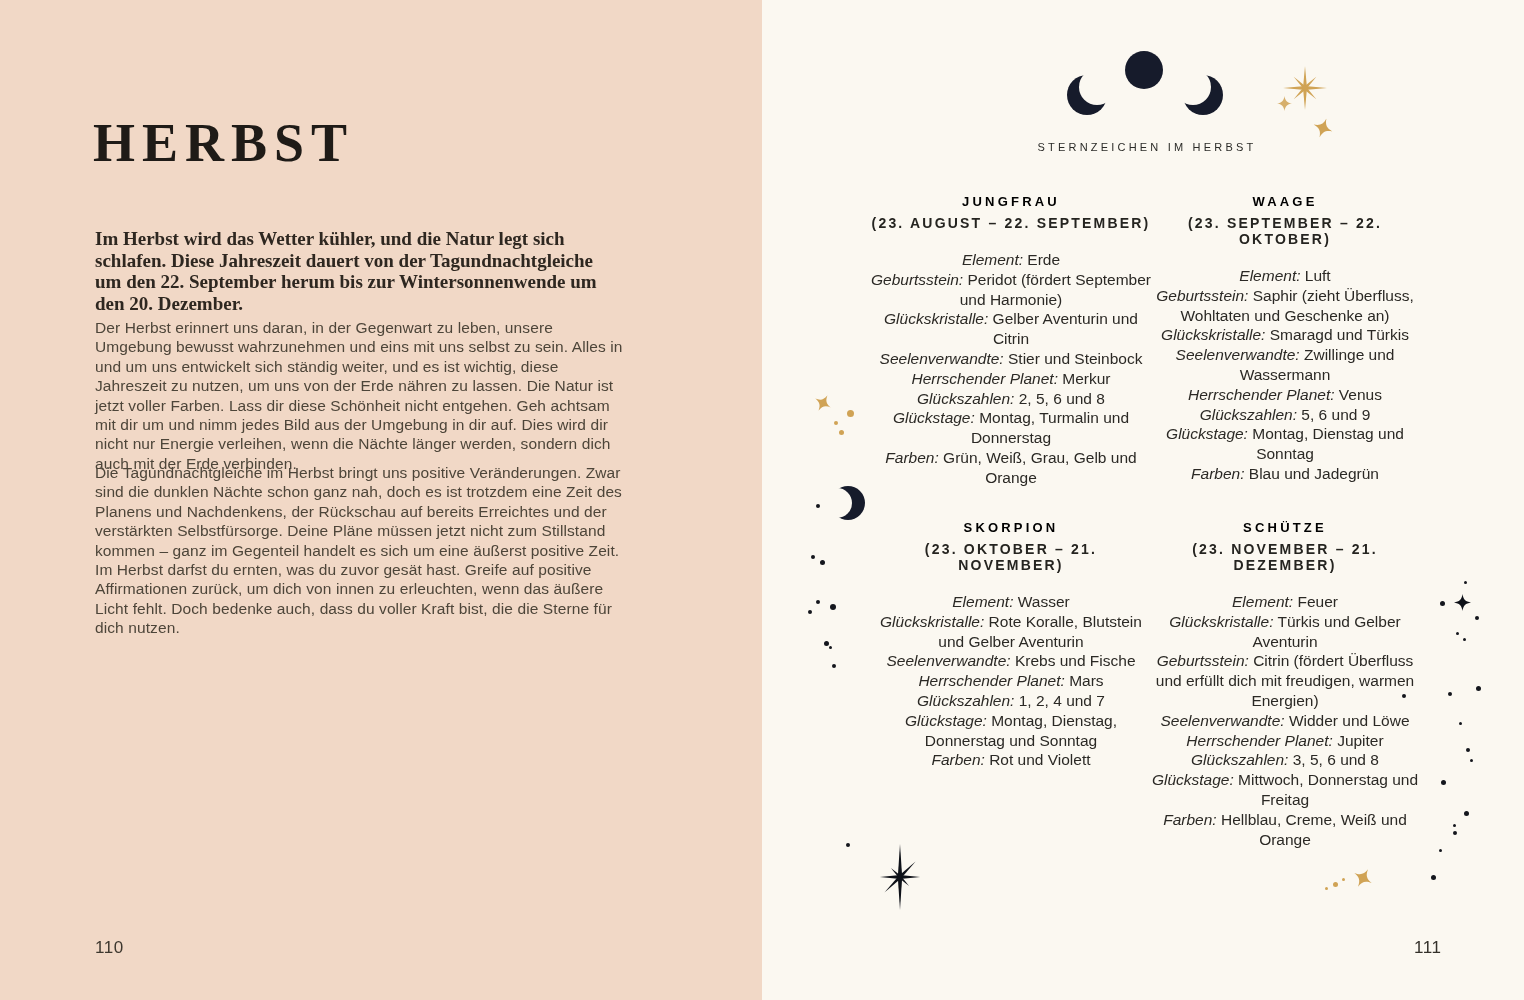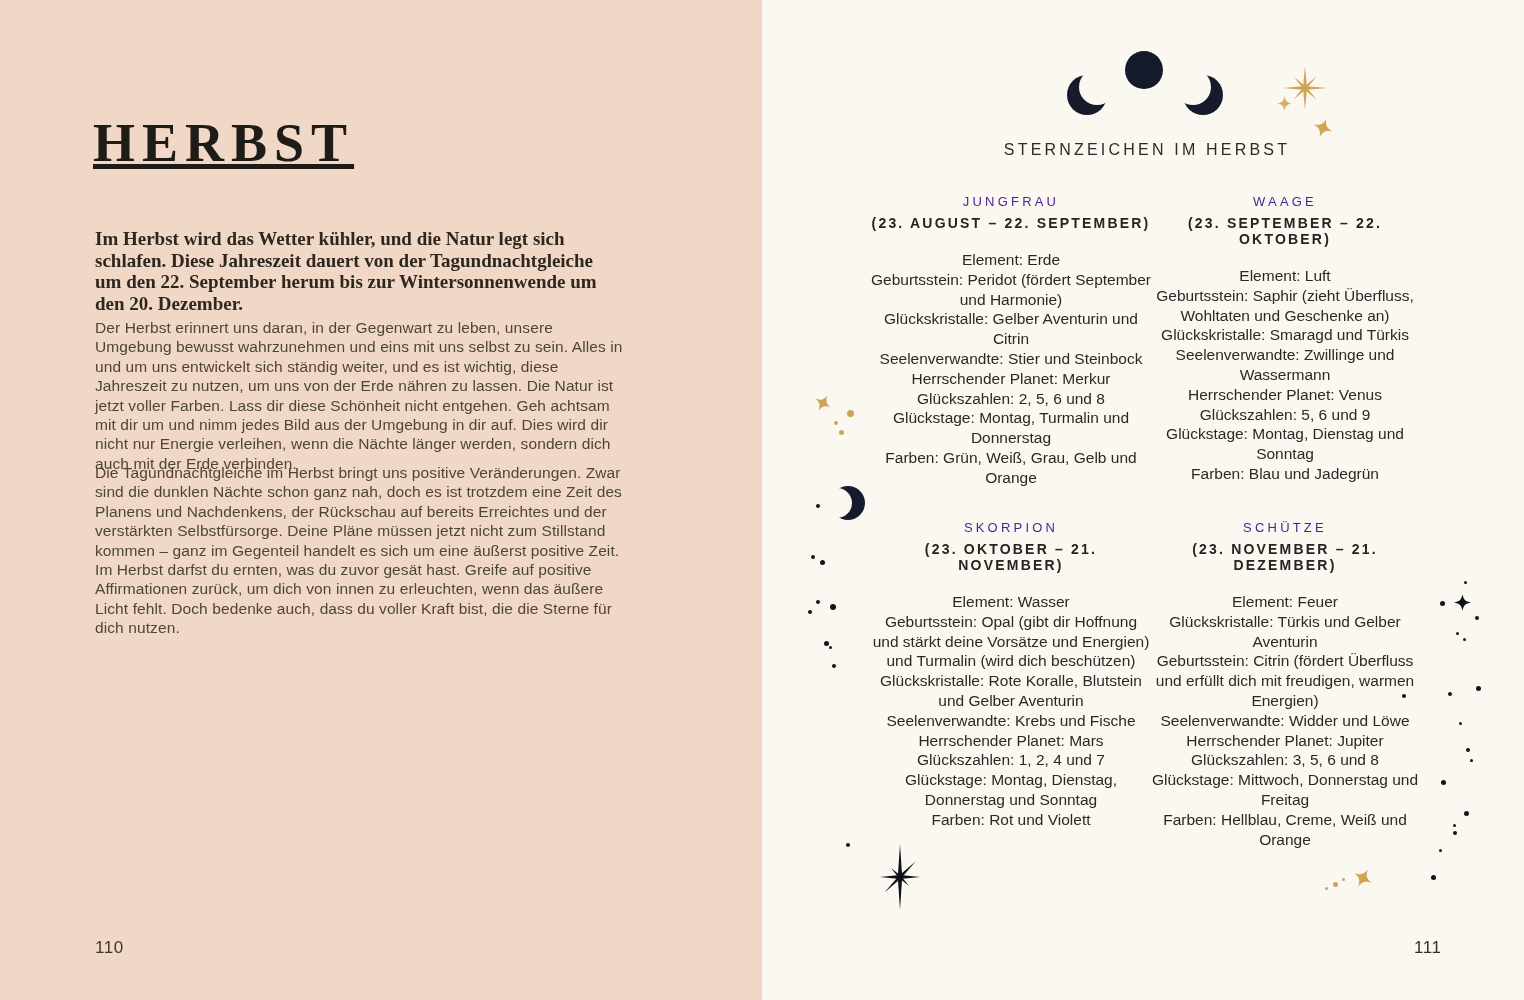--- a/index.html
+++ b/index.html
@@ -13,44 +13,44 @@
   *{margin:0;padding:0;box-sizing:border-box;}
   body{font-family:"Liberation Sans",sans-serif;background:#888;}
   .spread{position:relative;width:1524px;height:1000px;overflow:hidden;}
   .page{position:absolute;top:0;height:1000px;}
   .page-left{left:0;width:762px;background:var(--left-bg);}
   .page-right{left:762px;width:762px;background:var(--right-bg);}
 
   
   .title{position:absolute;left:93px;top:112px;
     font-family:"Liberation Serif","DejaVu Serif",serif;
-    font-weight:700;font-size:54px;letter-spacing:7px;color:#1f1b17;text-decoration:underline;}
+    font-weight:700;font-size:54px;letter-spacing:7px;color:#1f1b17;}
   .lead{position:absolute;left:95px;top:228px;width:505px;
     font-family:"Liberation Serif","DejaVu Serif",serif;
     font-weight:700;font-size:19px;line-height:21.5px;color:#2e2720;}
   .bodytext{position:absolute;left:95px;width:537px;
     font-size:15.5px;line-height:19.4px;color:var(--ink-soft);letter-spacing:0.1px;}
   .p1{top:318px;}
   .p2{top:463px;}
   .pagenum{position:absolute;font-size:17px;color:#3d372e;letter-spacing:0.5px;text-align:center;}
   .pagenum-left{left:95px;top:938px;}
   .pagenum-right{left:652px;top:938px;color:#33302a;}
 
   
   .section-title{position:absolute;left:185px;top:141px;width:400px;text-align:center;
-    font-size:16px;letter-spacing:3.2px;color:#2b2b28;font-weight:400;}
+    font-size:11px;letter-spacing:3.2px;color:#2b2b28;font-weight:400;}
   .sign{position:absolute;width:282px;text-align:center;color:#2b2925;}
   .sign-0{left:108px;top:194px;}
   .sign-1{left:382px;top:194px;}
   .sign-2{left:108px;top:520px;}
   .sign-3{left:382px;top:520px;}
-  .sign-name{font-size:13px;font-weight:400;letter-spacing:3.2px;color:#4c1d95;}
+  .sign-name{font-size:13px;font-weight:700;letter-spacing:3.2px;color:#000000;}
   .sign-dates{margin-top:6px;font-size:14px;font-weight:700;letter-spacing:2.2px;color:#252420;}
   .sign-attrs{margin-top:19px;font-size:15.5px;line-height:19.8px;}
-  .attr-label{text-align:center;}
+  .attr-label{font-style:italic;text-align:center;}
 
   .decor{position:absolute;}
   .dot{position:absolute;border-radius:50%;}
 </style>
 </head>
 <body>
 
 <div class="spread">
 
   <div class="page page-left">
@@ -131,21 +131,20 @@
             <div class="attr"><span class="attr-label">Glückstage:</span> <span>Montag, Dienstag und Sonntag</span></div>
             <div class="attr"><span class="attr-label">Farben:</span> <span>Blau und Jadegrün</span></div>
           </div>
   </div>
 
   <div class="sign sign-2">
     <div class="sign-name">SKORPION</div>
     <div class="sign-dates">(23. OKTOBER – 21. NOVEMBER)</div>
     <div class="sign-attrs">
             <div class="attr"><span class="attr-label">Element:</span> <span>Wasser</span></div>
-            <div class="attr"><span class="attr-label">Geburtsstein:</span> <span>Opal (gibt dir Hoffnung und stärkt deine Vorsätze und Energien) und Turmalin (wird dich beschützen)</span></div>
             <div class="attr"><span class="attr-label">Glückskristalle:</span> <span>Rote Koralle, Blutstein und Gelber Aventurin</span></div>
             <div class="attr"><span class="attr-label">Seelenverwandte:</span> <span>Krebs und Fische</span></div>
             <div class="attr"><span class="attr-label">Herrschender Planet:</span> <span>Mars</span></div>
             <div class="attr"><span class="attr-label">Glückszahlen:</span> <span>1, 2, 4 und 7</span></div>
             <div class="attr"><span class="attr-label">Glückstage:</span> <span>Montag, Dienstag, Donnerstag und Sonntag</span></div>
             <div class="attr"><span class="attr-label">Farben:</span> <span>Rot und Violett</span></div>
           </div>
   </div>
 
   <div class="sign sign-3">

